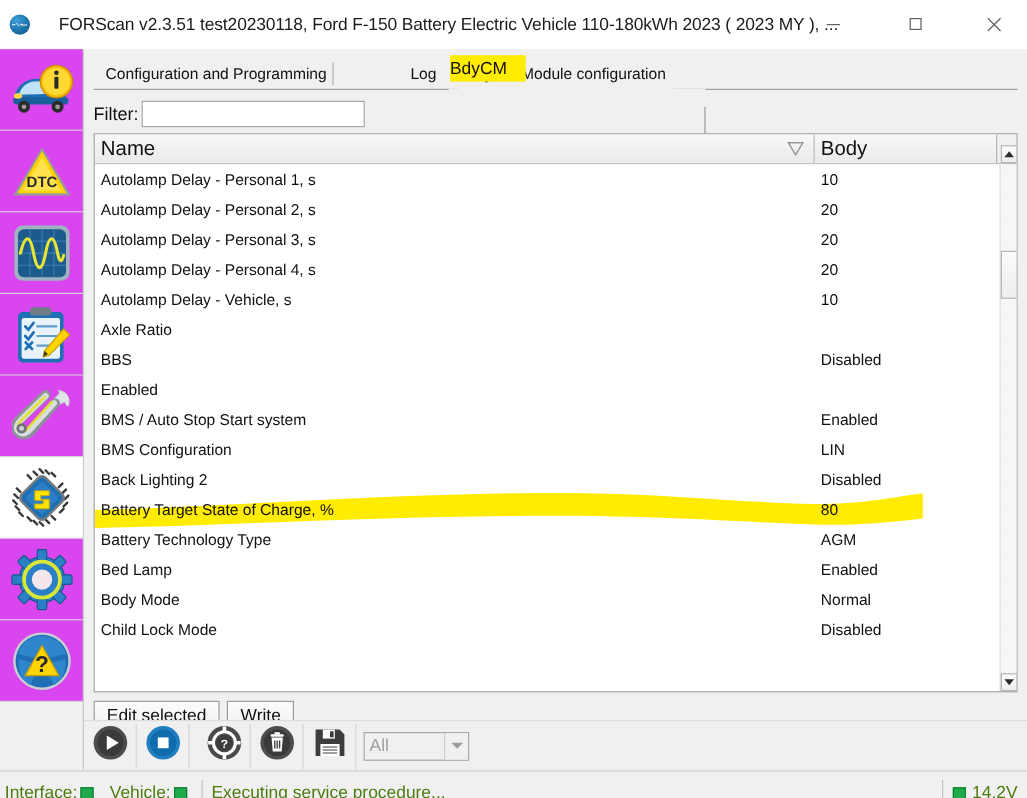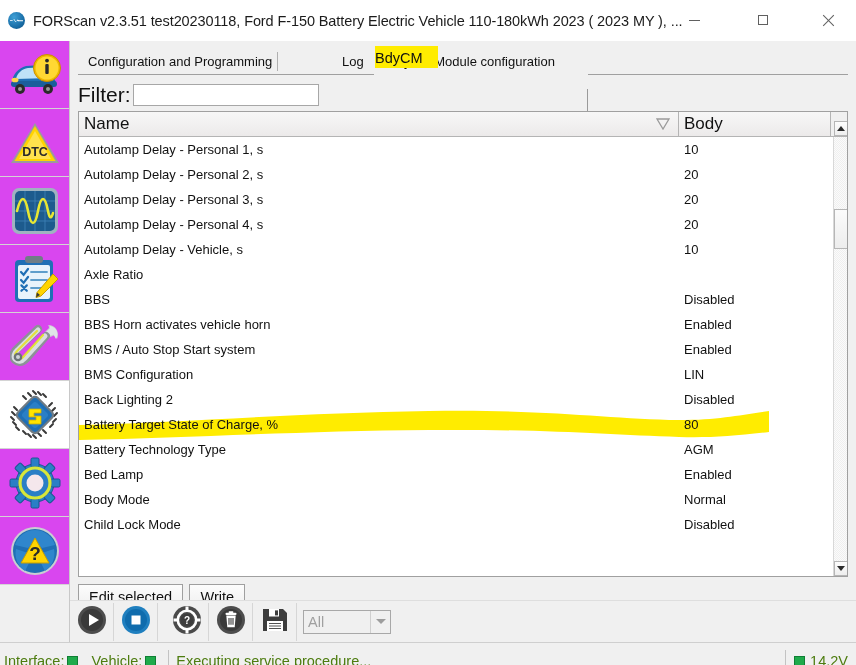--- a/index.html
+++ b/index.html
@@ -16,21 +16,21 @@
     position: relative;
     width: 856px; height: 665px;
     background: #f0f0f0;
   }
 
   
   #titlebar {
     position: absolute; left: 0; top: 0;
     width: 856px; height: 41px;
     background: #ffffff;
-    display: flex; align-items: center;
+    display: flex; align-items: center; gap: 16px;
   }
   #title-icon {
     width: 17px; height: 17px; margin-left: 8px; margin-right: 8px;
     border-radius: 50%;
     background: radial-gradient(circle at 35% 30%, #3f9fd6 0%, #1a6fa8 60%, #0d4f80 100%);
     position: relative; flex: none;
   }
   #title-icon:after {
     content: ""; position: absolute; left: 2px; top: 7px;
     width: 13px; height: 3px;
@@ -117,21 +117,21 @@
     position: absolute; left: 304px; top: 33px;
     width: 214px; height: 2px; background: #f0f0f0;
   }
 
   
   #filter-row {
     position: absolute; left: 8px; top: 40px;
     width: 770px; height: 28px;
     display: flex; align-items: center;
   }
-  #filter-label { font-size: 21px; color: #111; margin-right: 2px; }
+  #filter-label { font-size: 15px; color: #111; margin-right: 2px; }
   #filter-input {
     width: 186px; height: 22px;
     border: 1px solid #a7a7a7;
     background: #ffffff;
     font-family: "Liberation Sans", sans-serif;
     font-size: 14px; color: #111;
     padding: 0 3px;
     outline: none;
   }
 
@@ -533,21 +533,20 @@
           <span class="cell-value">10</span>
         </div>
         <div class="row">
           <span class="cell-name">Axle Ratio</span>
         </div>
         <div class="row">
           <span class="cell-name">BBS</span>
           <span class="cell-value">Disabled</span>
         </div>
         <div class="row">
-          <span class="cell-name">BBS Horn activates vehicle horn</span>
           <span class="cell-value">Enabled</span>
         </div>
         <div class="row">
           <span class="cell-name">BMS / Auto Stop Start system</span>
           <span class="cell-value">Enabled</span>
         </div>
         <div class="row">
           <span class="cell-name">BMS Configuration</span>
           <span class="cell-value">LIN</span>
         </div>

